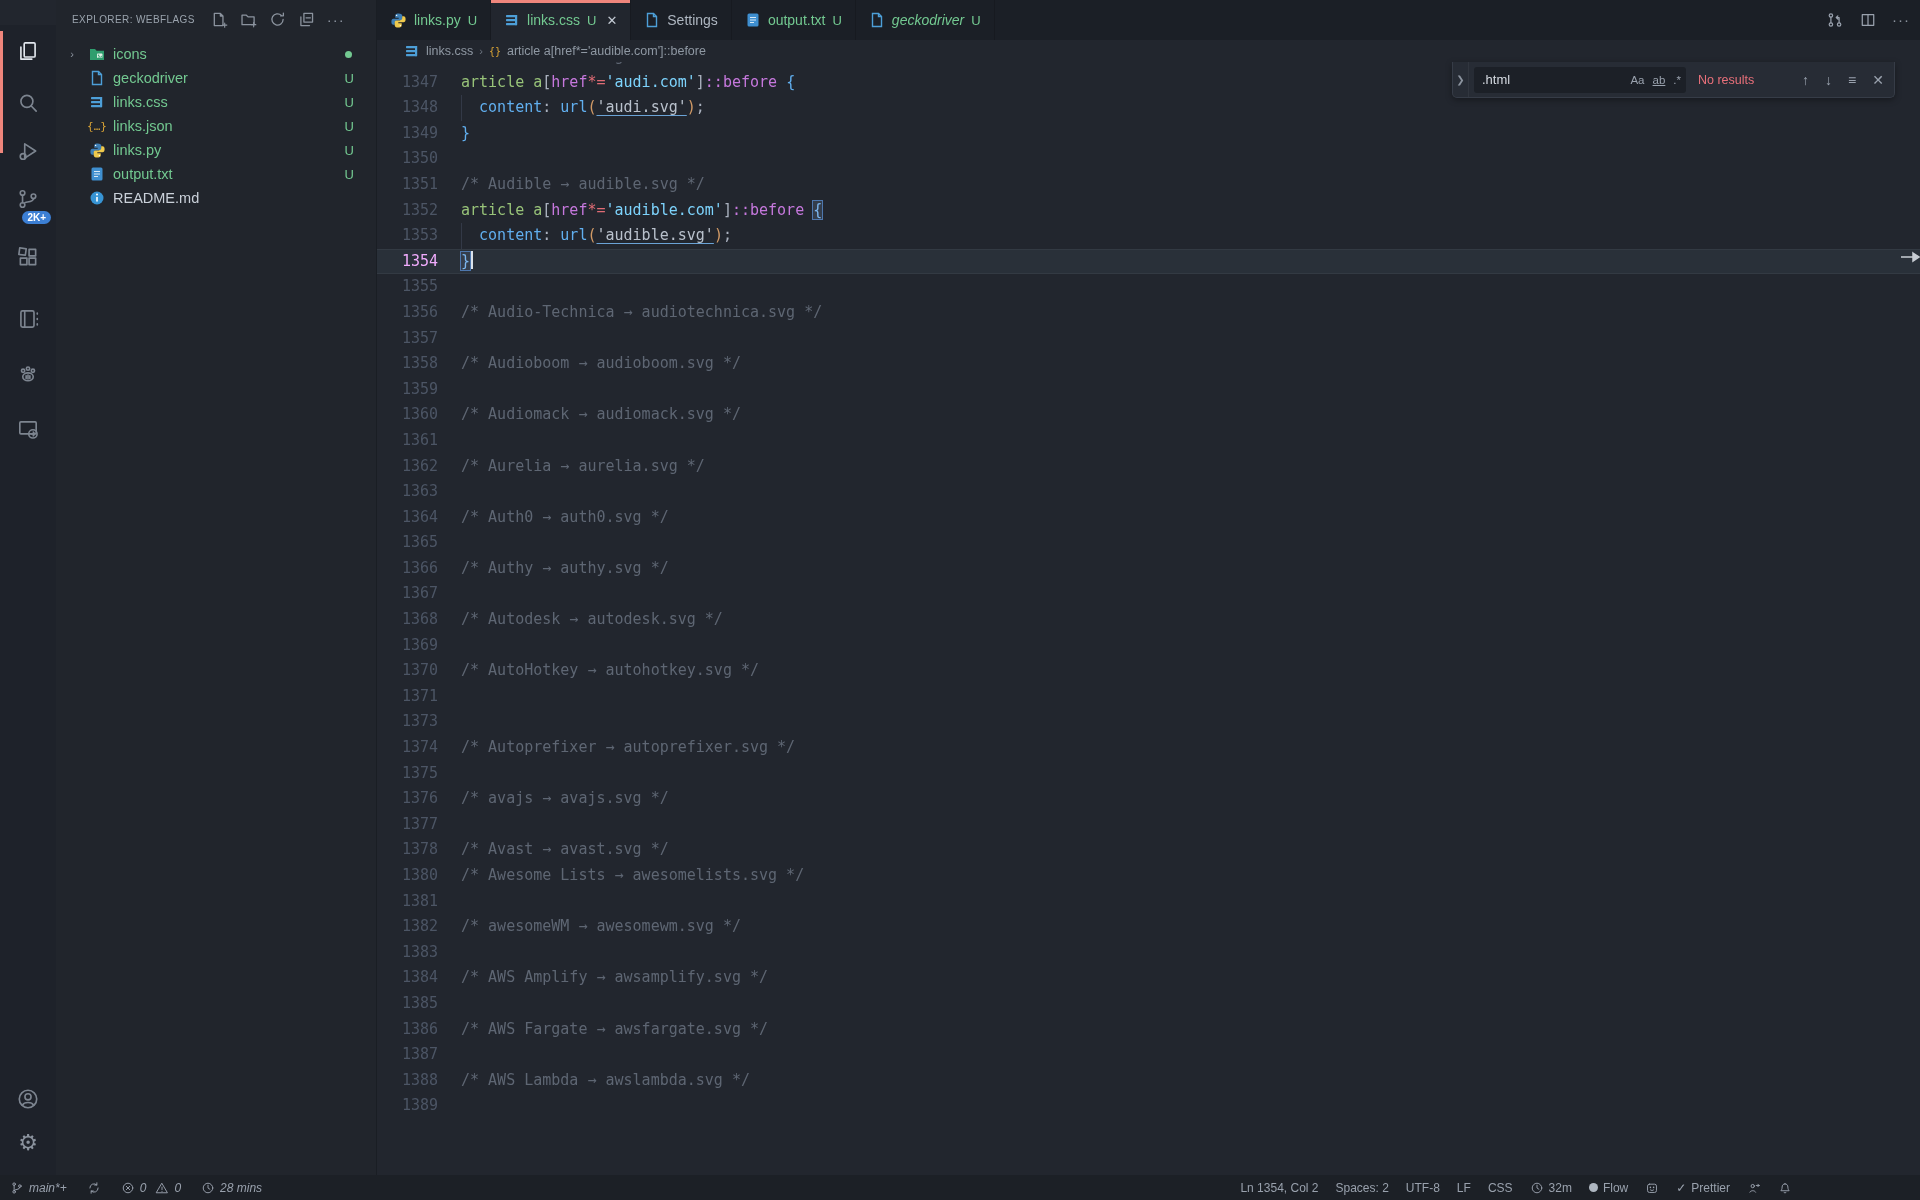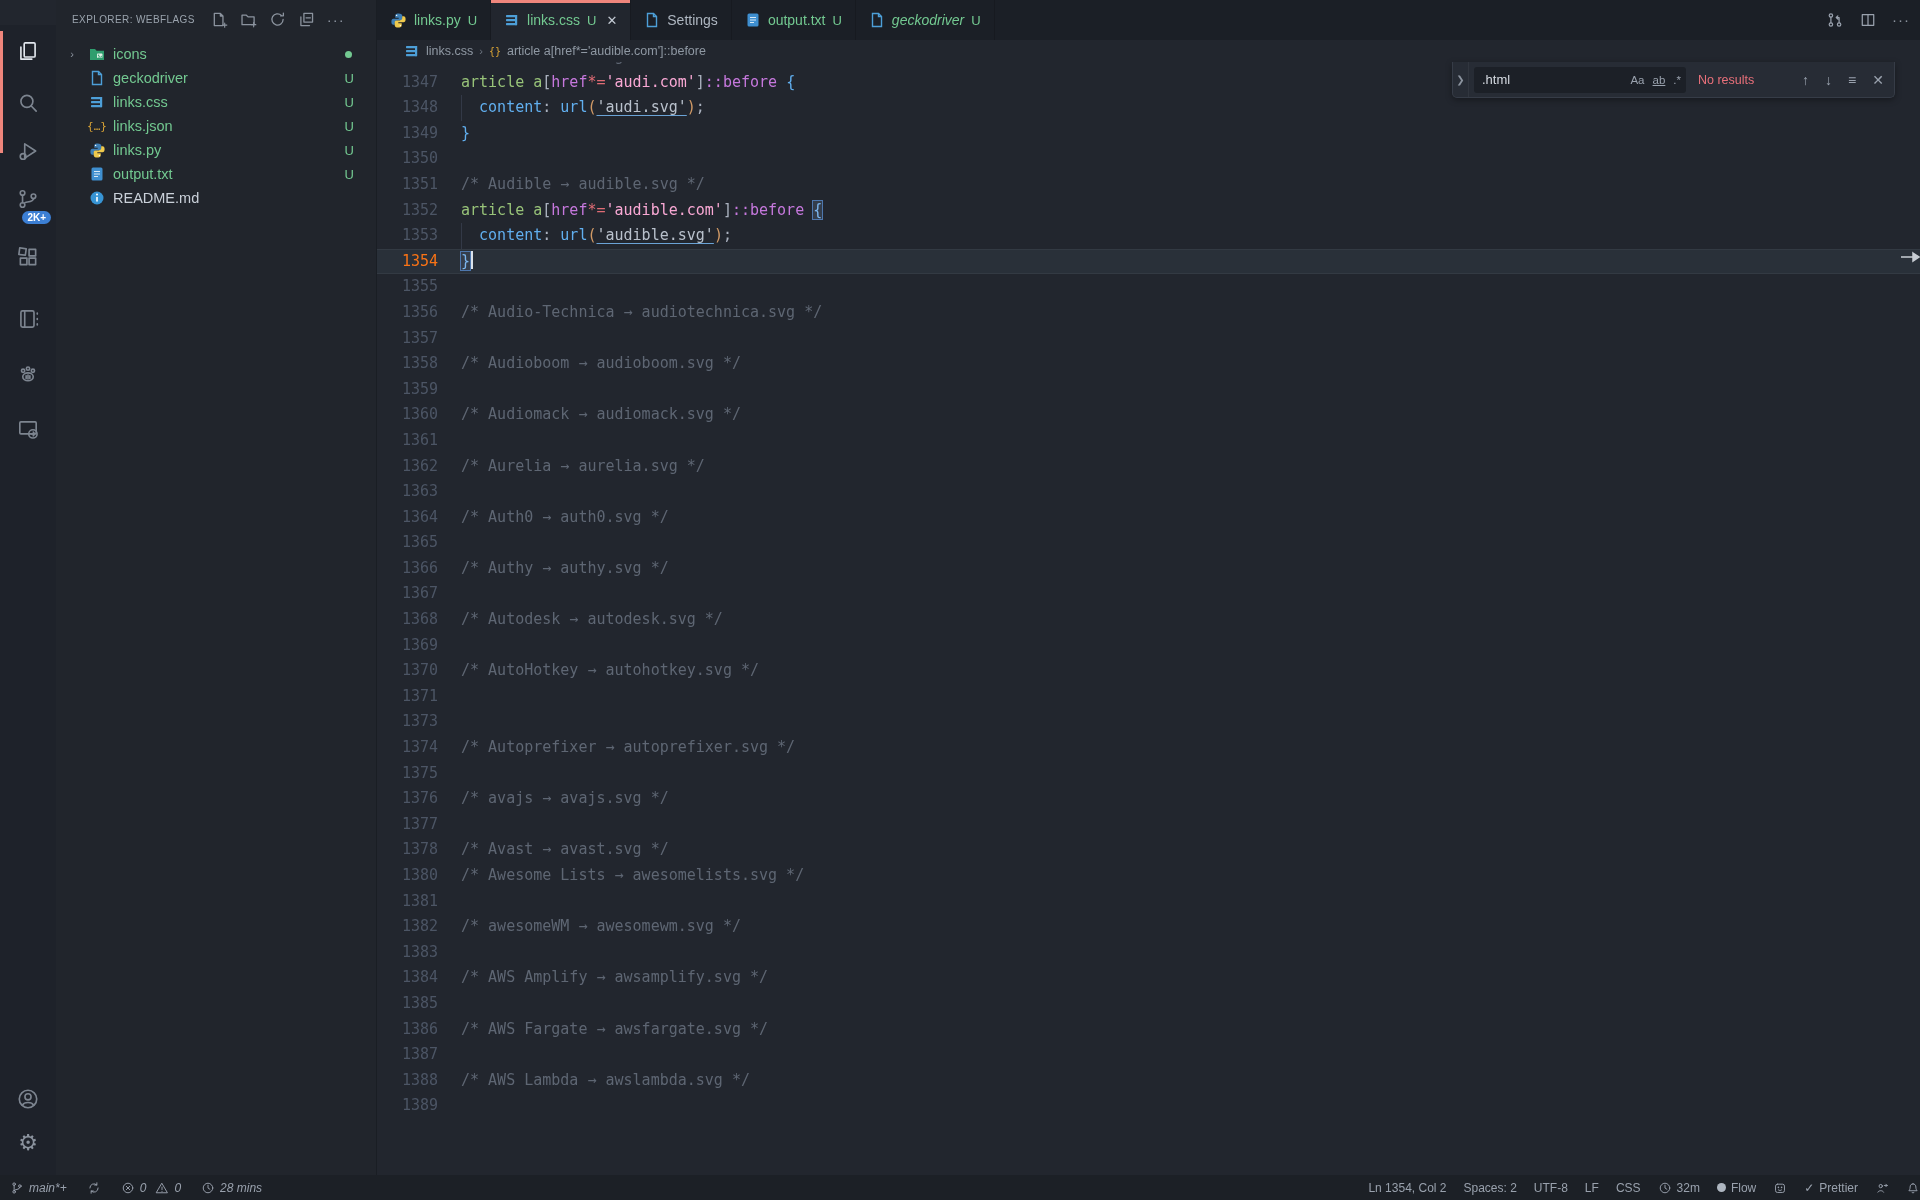--- a/index.html
+++ b/index.html
@@ -71,41 +71,41 @@
   .fw-nav { position:absolute; right:10px; display:flex; gap:16px; color:#9aa2ae; font-size:14px; }
   .fw-nav .nbtn { cursor:pointer; }
 
   
   .editor { position:absolute; left:0; right:0; top:62px; bottom:0; overflow:hidden; }
   .lines { margin-top:-18px; font-family:"DejaVu Sans Mono",monospace; font-size:15px; }
   .row { position:relative; display:flex; height:25.6px; line-height:25.6px; white-space:pre; }
   .row .num { flex:none; width:61px; text-align:right; color:#4c5565; }
   .row .code { margin-left:23px; position:relative; }
   .row.cur { background:#293039; box-shadow:inset 0 1px 0 rgba(255,255,255,.05), inset 0 -1px 0 rgba(255,255,255,.05); }
-  .row.cur .num { color:#f97316; }
+  .row.cur .num { color:#f0abfc; }
   .guide { position:absolute; left:84px; top:0; bottom:0; border-left:1px solid #333947; }
   .tk-c  { color:#5e6673; }
   .tk-g  { color:#98c379; }
   .tk-pu { color:#c678dd; }
   .tk-r  { color:#e06c75; }
-  .tk-s  { color:#f9a8d4; }
+  .tk-s  { color:#7dd3fc; }
   .tk-p  { color:#abb2bf; }
   .tk-b  { color:#61afef; }
   .tk-o  { color:#d19a66; }
   .tk-sl { color:#b9c1cc; text-decoration:underline; text-decoration-color:#6ba3d6; text-underline-offset:3px; }
   .tk-bm { color:#7cb6ee; background:#343d4b; box-shadow:0 0 0 1px #4e77ad; }
   .caret { display:inline-block; width:2px; height:18px; background:#dbe2ea; vertical-align:-3px; margin-left:1px; }
   .mouse-arrow { position:absolute; right:-3px; top:251px; color:#c8cdd4; z-index:10; }
 
   
   .statusbar { position:absolute; left:0; right:0; bottom:0; height:25px; background:#1c2026; color:#99a1ad;
                font-size:12px; display:flex; align-items:center; justify-content:space-between; z-index:6; }
   .sb-group { display:flex; align-items:center; height:100%; }
   .sb-group.left { padding-left:10px; gap:20px;font-style:italic; }
-  .sb-group.right { gap:17px; }
+  .sb-group.right { padding-right:128px; gap:17px; }
   .sb-item { display:flex; align-items:center; gap:5px; height:100%; cursor:pointer; white-space:nowrap; }
   .sb-dot { width:9px; height:9px; border-radius:50%; background:#aeb6c0; }
   svg.ic { display:block; }
 </style>
 </head>
 <body>
 
 <div class="app">
 
   <div class="activitybar">

